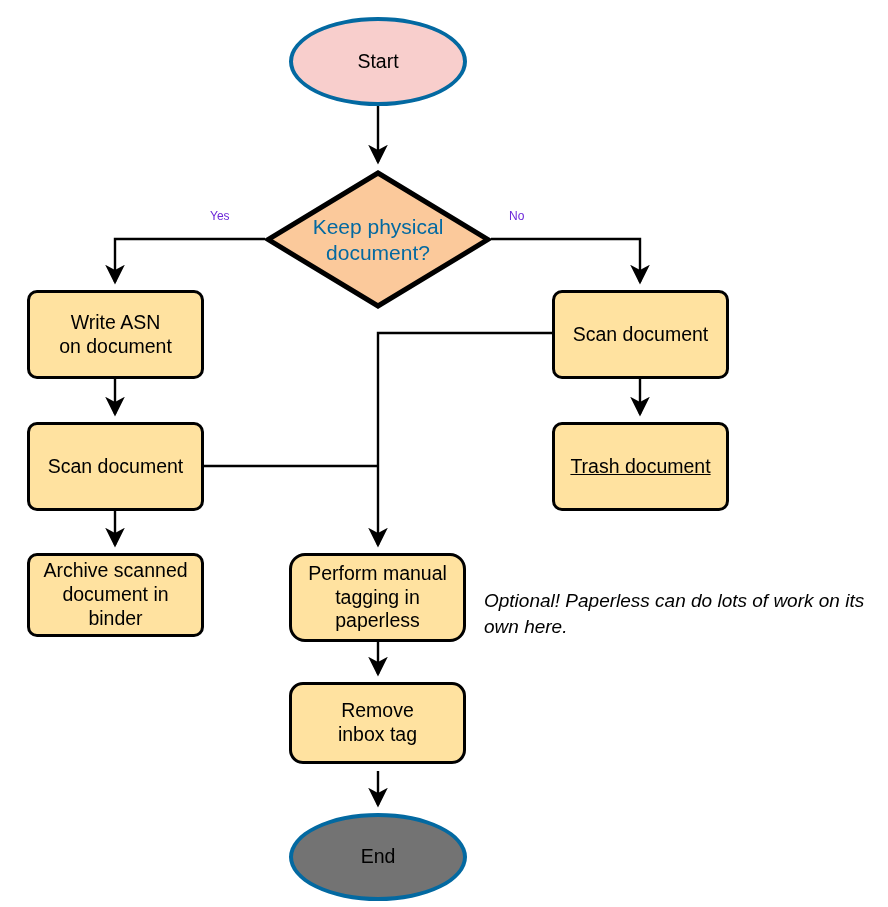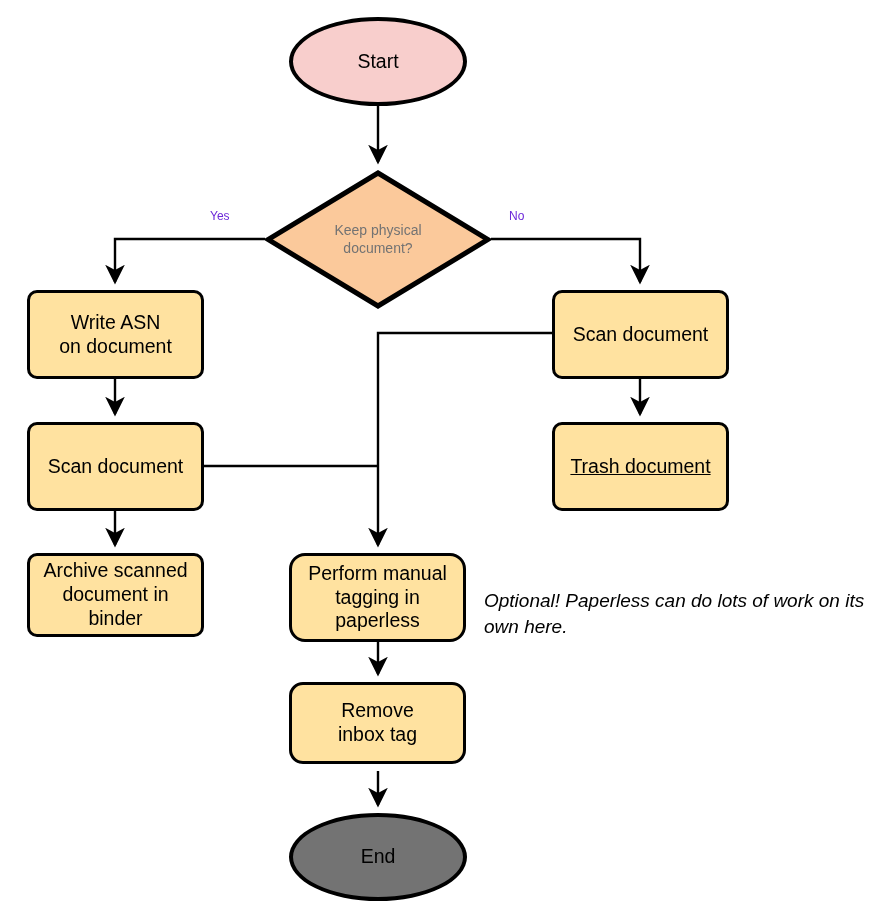--- a/index.html
+++ b/index.html
@@ -36,43 +36,43 @@
     color: #000000;
     line-height: 1.22;
   }
   .node-process {
     border: 3px solid #000000;
     border-radius: 10px;
     font-size: 19.5px;
     white-space: pre-line;
   }
   .node-terminator {
-    border: 4px solid #000000;
+    border: 4px solid #0369a1;
     border-radius: 50%;
     font-size: 19.5px;
   }
   .node-decision-wrap {
     position: absolute;
     display: flex;
     align-items: center;
     justify-content: center;
   }
   .node-decision-shape {
     position: absolute;
     left: 0;
     top: 0;
     width: 100%;
     height: 100%;
   }
   .node-decision-label {
     position: relative;
     z-index: 2;
-    font-size: 14px;
+    font-size: 21px;
     text-align: center;
-    color: #737373;
+    color: #0369a1;
     white-space: pre-line;
     line-height: 1.22;
   }
   .edge-label {
     position: absolute;
     font-size: 12px;
     color: #6d28d9;
     background: transparent;
     white-space: nowrap;
   }

